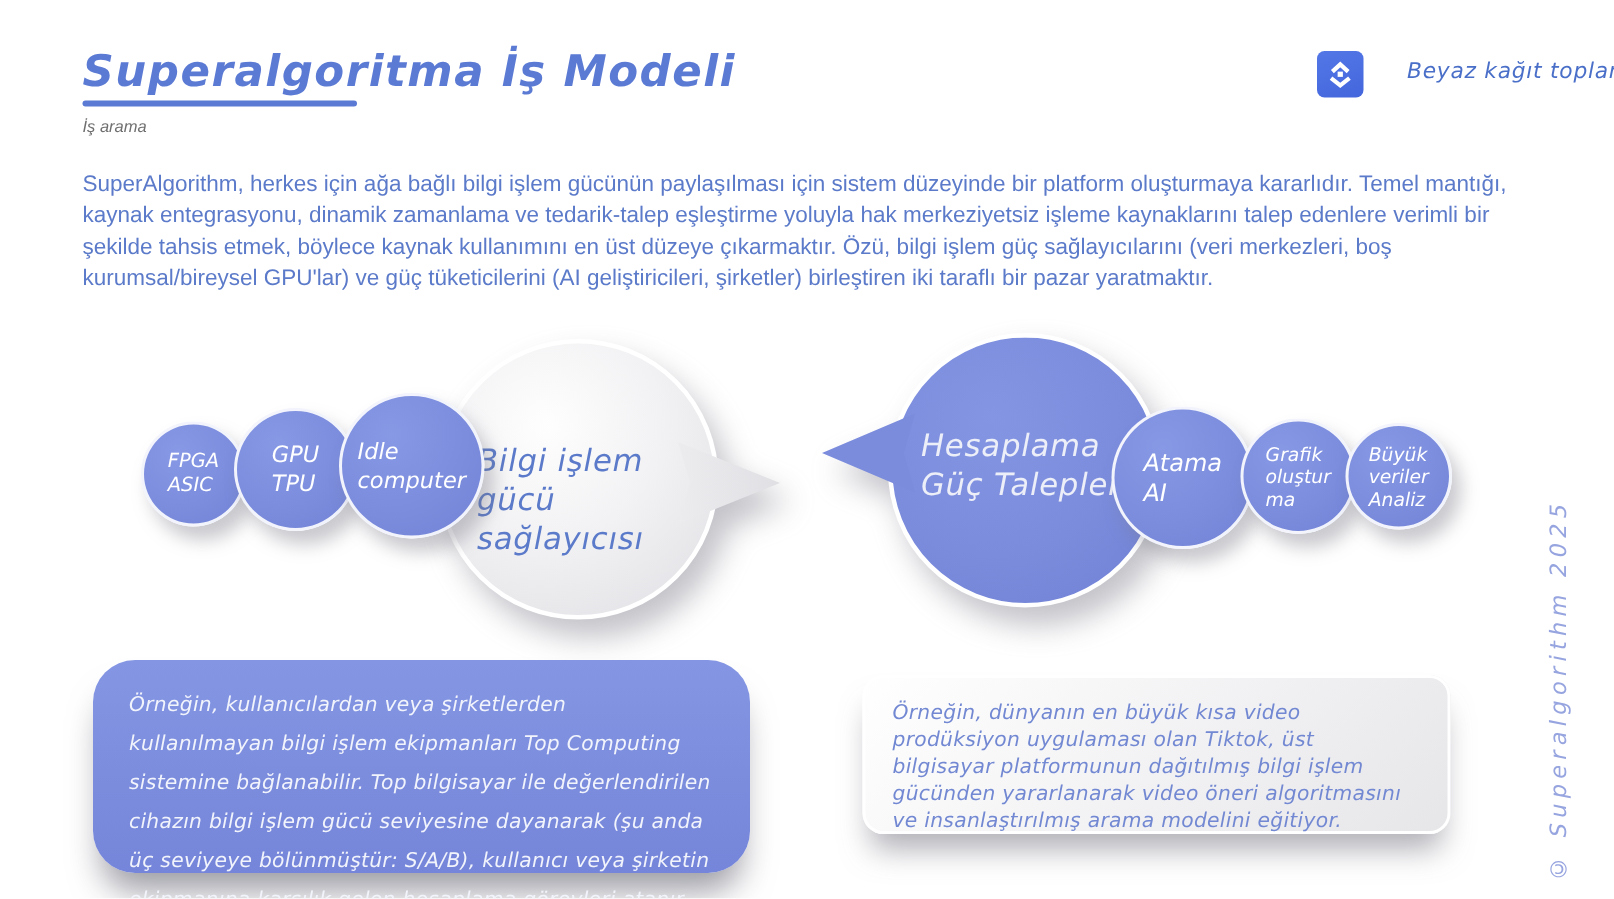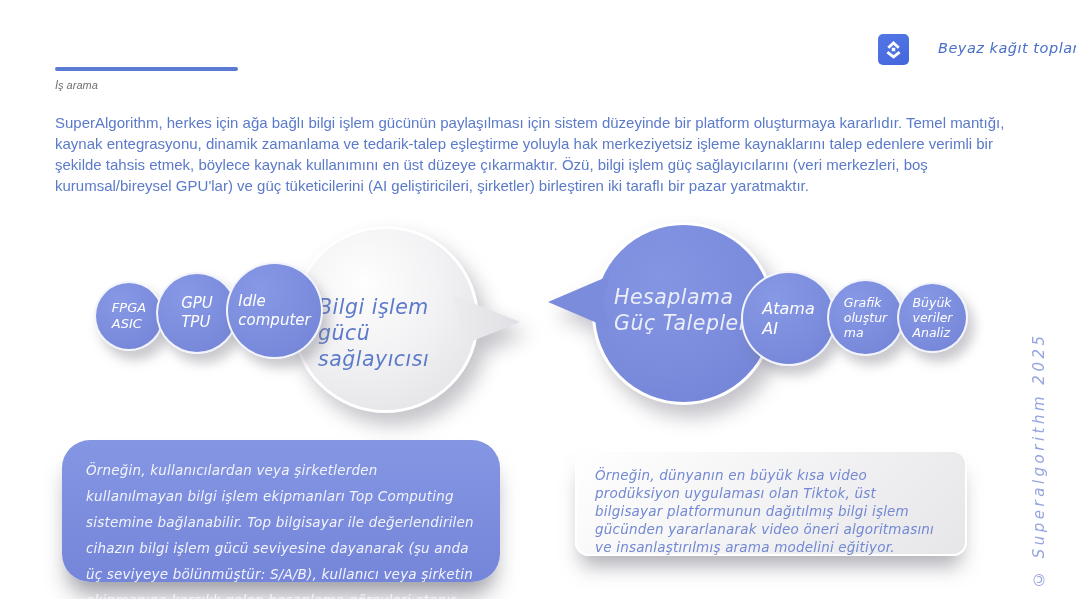--- a/index.html
+++ b/index.html
@@ -112,20 +112,21 @@
     position: absolute; left: 1030px; top: 330px; height: 258px;
     writing-mode: vertical-rl; transform: rotate(180deg);
     font-size: 15px; letter-spacing: 3.5px; color: #96a4df;
   }
 </style>
 </head>
 <body>
 
 <div class="slide">
 
+  <h1 class="title hand">Superalgoritma İş Modeli</h1>
   <div class="title-underline"></div>
   <div class="subtitle">İş arama</div>
 
   <div class="badge">
     <span class="badge-icon">
       <svg width="21" height="21" viewBox="0 0 24 24">
         <polyline points="6,10 12,4.5 18,10" fill="none" stroke="#ffffff" stroke-width="3.2"></polyline>
         <rect x="10" y="10" width="4" height="4" fill="#ffffff"></rect>
         <polyline points="5,15 12,20.5 19,15" fill="none" stroke="#ffffff" stroke-width="3.2"></polyline>
       </svg>

